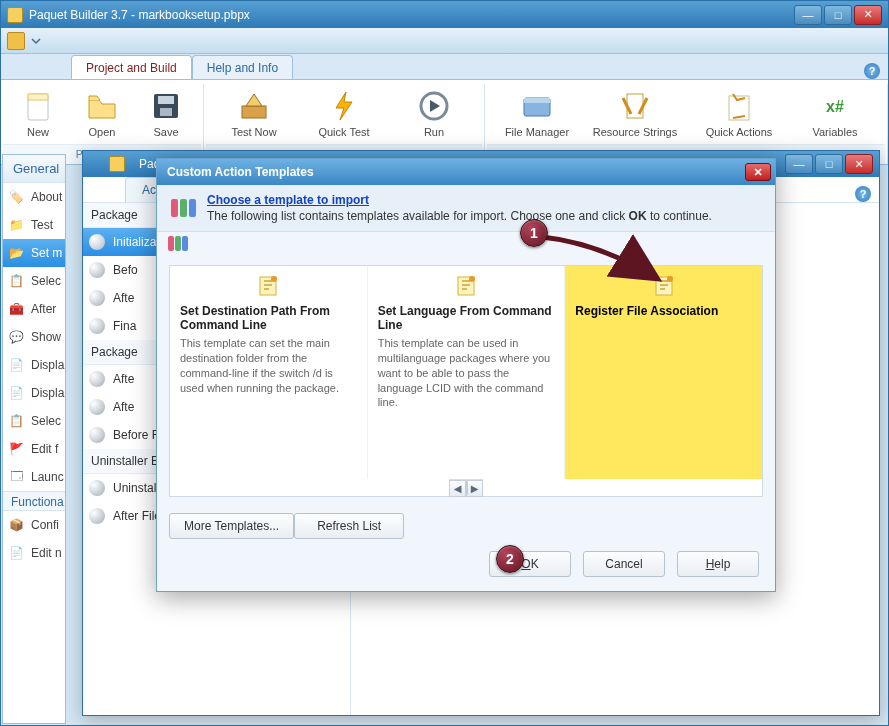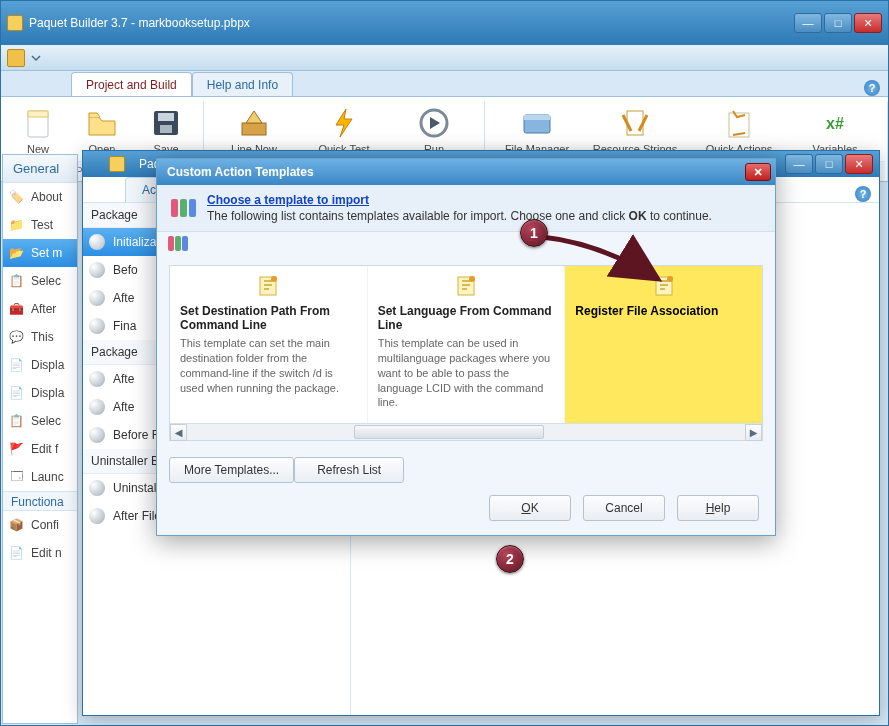--- a/index.html
+++ b/index.html
@@ -1,20 +1,20 @@
 <!DOCTYPE html>
 <html><head>
 <meta charset="utf-8">
 <style>
   * { box-sizing: border-box; margin: 0; padding: 0; font-family: "Segoe UI", Tahoma, sans-serif; }
   body { width: 889px; height: 726px; position: relative; background: #fff; overflow: hidden; font-size: 12px; }
 
   
   .window { position: absolute; left: 0; top: 0; right: 0; bottom: 0; border: 1px solid #2a71aa; background: #d4e6f4; }
-  .titlebar { height: 44px; background: linear-gradient(#57a0d4,#2e7ab6); color: #fff; display:flex; align-items:center; padding:0 6px; justify-content:space-between;}
+  .titlebar { height: 27px; background: linear-gradient(#57a0d4,#2e7ab6); color: #fff; display:flex; align-items:center; padding:0 6px; justify-content:space-between;}
   .title-left { display:flex; align-items:center; gap:6px; font-size:12px;}
   .title-icon { width:16px;height:16px;background:#f7cf5d;border:1px solid #b38b1e;border-radius:2px;}
   .win-btns { display:flex; gap:0;}
   .win-btn { width:28px;height:20px;background:linear-gradient(#7fb8e0,#4a8dc0);border:1px solid #2e6a9b;border-radius:3px;display:flex;align-items:center;justify-content:center;color:#fff;font-size:11px;margin-left:2px;}
   .win-btn.close{background:linear-gradient(#e87b7b,#c82c2c);border-color:#8a1d1d;}
   .quickbar { height:26px; background:linear-gradient(#e6f1fa,#c5ddef);border-bottom:1px solid #9ec0dc;display:flex;align-items:center;padding:0 6px;gap:6px;}
   .qb-icon{width:18px;height:18px;background:#f0c048;border:1px solid #b38b1e;border-radius:2px;}
   .qb-dd{width:10px;height:10px;}
 
   
@@ -27,21 +27,21 @@
   
   .ribbon { background:#fff;border-bottom:1px solid #9ec0dc;display:flex;padding:4px 0 0;}
   .ribbon-group{display:flex;flex-direction:column;align-items:center;border-right:1px solid #d5e4f0;padding:0 2px;}
   .ribbon-items{display:flex;gap:2px;padding:2px 4px;}
   .ribbon-btn{display:flex;flex-direction:column;align-items:center;justify-content:flex-start;width:62px;padding:4px 2px;border-radius:3px;color:#4a4a4a;font-size:11px;}
   .ribbon-btn .icon{width:32px;height:32px;margin-bottom:4px;display:flex;align-items:center;justify-content:center;}
   .ribbon-group-label{font-size:10.5px;color:#6384a1;padding:3px 0 4px;width:100%;text-align:center;background:#f2f7fc;border-top:1px solid #e2edf6;}
   .big-group .ribbon-btn{width:88px;}
 
   
-  .sidepanel{position:absolute;left:2px;top:154px;bottom:2px;width:76px;background:#fff;border:1px solid #9ec0dc;}
+  .sidepanel{position:absolute;left:2px;top:154px;bottom:2px;width:64px;background:#fff;border:1px solid #9ec0dc;}
   .sp-header{background:linear-gradient(#f5f9fd,#e2edf6);color:#2e6aa5;font-size:13px;padding:6px 10px;border-bottom:1px solid #d5e4f0;}
   .sp-item{display:flex;align-items:center;gap:6px;padding:6px 6px;border-bottom:0;font-size:12px;color:#444;white-space:nowrap;overflow:hidden;}
   .sp-item.selected{background:linear-gradient(#5bb0f0,#2b8fe4);color:#fff;}
   .sp-item .sp-ic{width:16px;height:16px;flex:0 0 16px;display:inline-flex;align-items:center;justify-content:center;}
   .sp-divider{height:20px;background:#f2f7fc;border-top:1px solid #d5e4f0;border-bottom:1px solid #d5e4f0;color:#2e6aa5;font-size:12px;padding:3px 8px;white-space:nowrap;overflow:hidden;}
 
   
   .window2{position:absolute;left:82px;top:150px;right:9px;bottom:10px;border:1px solid #2a71aa;background:#fdfdff;box-shadow:0 4px 18px rgba(0,0,0,0.25);}
   .w2-title{height:26px;background:linear-gradient(#57a0d4,#2e7ab6);color:#fff;display:flex;align-items:center;padding:0 6px;justify-content:space-between;font-size:12px;}
   .w2-content{position:absolute;inset:26px 0 0;background:#fff;}
@@ -58,21 +58,21 @@
   .w2-node.sel .w2-ball{background:radial-gradient(circle at 30% 30%,#fff,#cfd6de 60%,#aab0b8);}
 
   
   .dialog{position:absolute;left:156px;top:158px;width:620px;border:1px solid #6aa2cf;background:#f0f6fc;box-shadow:0 6px 24px rgba(0,0,0,0.35);z-index:50;}
   .dlg-title{height:26px;background:linear-gradient(#6eb1e3,#3a87c5);color:#fff;display:flex;align-items:center;justify-content:space-between;padding:0 4px 0 10px;font-size:12px;font-weight:bold;}
   .dlg-close{width:26px;height:18px;background:linear-gradient(#e76b6b,#c01f1f);border:1px solid #7a0f0f;border-radius:3px;display:flex;align-items:center;justify-content:center;color:#fff;font-size:11px;}
   .dlg-infobar{display:flex;gap:10px;align-items:flex-start;padding:8px 12px;background:#e7f0f9;border-bottom:1px solid #d1e0ee;}
   .dlg-infobar .dlg-ic{width:28px;height:28px;display:flex;align-items:center;justify-content:center;flex:0 0 28px;}
   .dlg-link{color:#1343c0;text-decoration:underline;font-weight:bold;font-size:12px;}
   .dlg-infotext{color:#333;font-size:12px;margin-top:2px;}
-  .dlg-list{position:relative;margin:8px 12px;border:1px solid #cfdae5;background:#fff;height:176px;display:flex;flex-direction:column;}
+  .dlg-list{position:relative;margin:8px 12px;border:1px solid #cfdae5;background:#fff;height:232px;display:flex;flex-direction:column;align-items:center;}
   .dlg-cards{flex:1;display:flex;overflow:hidden;}
   .dlg-card{flex:1 1 0;padding:8px 10px;border-right:1px solid #eef2f6;}
   .dlg-card:last-child{border-right:none;}
   .dlg-card.sel{background:#ffe85e;}
   .dlg-card .c-ic{width:24px;height:24px;margin:0 auto 6px;display:flex;align-items:center;justify-content:center;}
   .dlg-card .c-ttl{font-weight:bold;font-size:12px;color:#222;margin-bottom:4px;}
   .dlg-card.sel .c-ttl{color:#000;}
   .dlg-card .c-desc{font-size:11px;color:#666;line-height:1.35;}
   .dlg-card.sel .c-desc{color:#6a5b0a;}
   .dlg-sb{height:17px;background:#f0f3f7;border-top:1px solid #d6dee6;display:flex;align-items:center;justify-content:space-between;}
@@ -159,21 +159,21 @@
 
     <div class="ribbon-group big-group">
       <div class="ribbon-items">
         <div class="ribbon-btn">
           <span class="icon">
               <svg width="32" height="32">
                 <rect x="4" y="16" width="24" height="12" fill="#d8a24a" stroke="#a06e20"></rect>
                 <path d="M16 4 L8 16 h16z" fill="#f0cd6e" stroke="#a06e20"></path>
               </svg>
             </span>
-          <span>Line Now</span>
+          <span>Test Now</span>
         </div>
         <div class="ribbon-btn">
           <span class="icon">
               <svg width="32" height="32">
                 <path d="M18 2 L8 18 h8 l-4 12 12-18 h-8z" fill="#ffb400" stroke="#c77f00"></path>
               </svg>
             </span>
           <span>Quick Test</span>
         </div>
         <div class="ribbon-btn">
@@ -249,21 +249,21 @@
   <div class="sp-item">
       <span class="sp-ic">📋</span>
       <span>Selec</span>
     </div>
   <div class="sp-item">
       <span class="sp-ic">🧰</span>
       <span>After</span>
     </div>
   <div class="sp-item">
       <span class="sp-ic">💬</span>
-      <span>This</span>
+      <span>Show</span>
     </div>
   <div class="sp-item">
       <span class="sp-ic">📄</span>
       <span>Displa</span>
     </div>
   <div class="sp-item">
       <span class="sp-ic">📄</span>
       <span>Displa</span>
     </div>
   <div class="sp-item">

